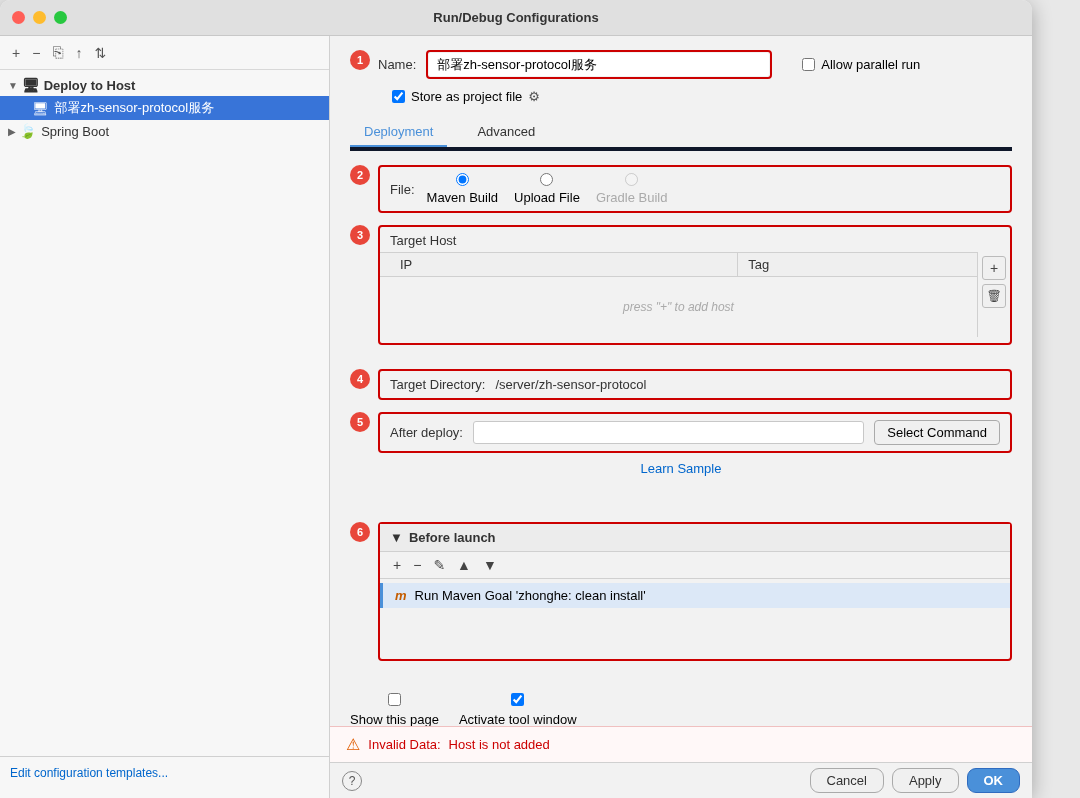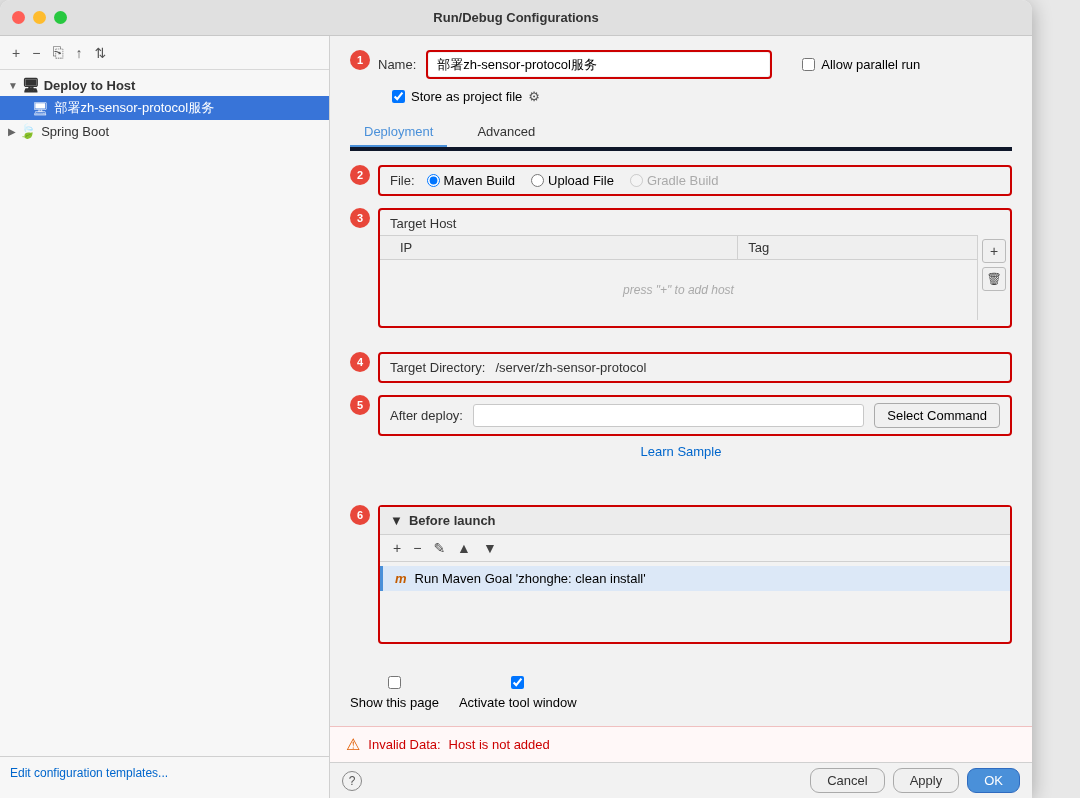--- a/index.html
+++ b/index.html
@@ -160,21 +160,21 @@
     }
     .btn-cancel, .btn-apply, .btn-ok {
       padding: 4px 16px;
       border-radius: 9px;
       border: 1px solid #aaa;
       cursor: pointer;
       font-size: 13px;
     }
     .btn-cancel { background: #f0f0f0; color: #333; }
     .btn-apply { background: #f0f0f0; color: #333; }
-    .btn-ok { background: #4a90d9; color: white; border-color: #2f6bbf; font-weight: 400; }
+    .btn-ok { background: #4a90d9; color: white; border-color: #2f6bbf; font-weight: 700; }
 
     
     .right-panel {
       flex: 1;
       display: flex;
       flex-direction: column;
       overflow: hidden;
     }
     .config-area {
       flex: 1;
@@ -251,21 +251,21 @@
       border-radius: 4px;
       padding: 6px 10px;
     }
     .file-label { color: #333; font-weight: 500; }
     .radio-group {
       display: flex;
       align-items: center;
       gap: 16px;
     }
     .radio-item {
-      display: flex; align-items: center; gap: 4px; cursor: pointer;
+      display: flex; align-items: center; gap: 4px; cursor: pointer; flex-direction: column;
     }
     .radio-item input[type=radio] { cursor: pointer; }
     .radio-disabled { color: #aaa; }
 
     
     .target-host-section {
       margin-bottom: 12px;
       border: 2px solid #cc0000;
       border-radius: 4px;
       padding: 6px 0;

